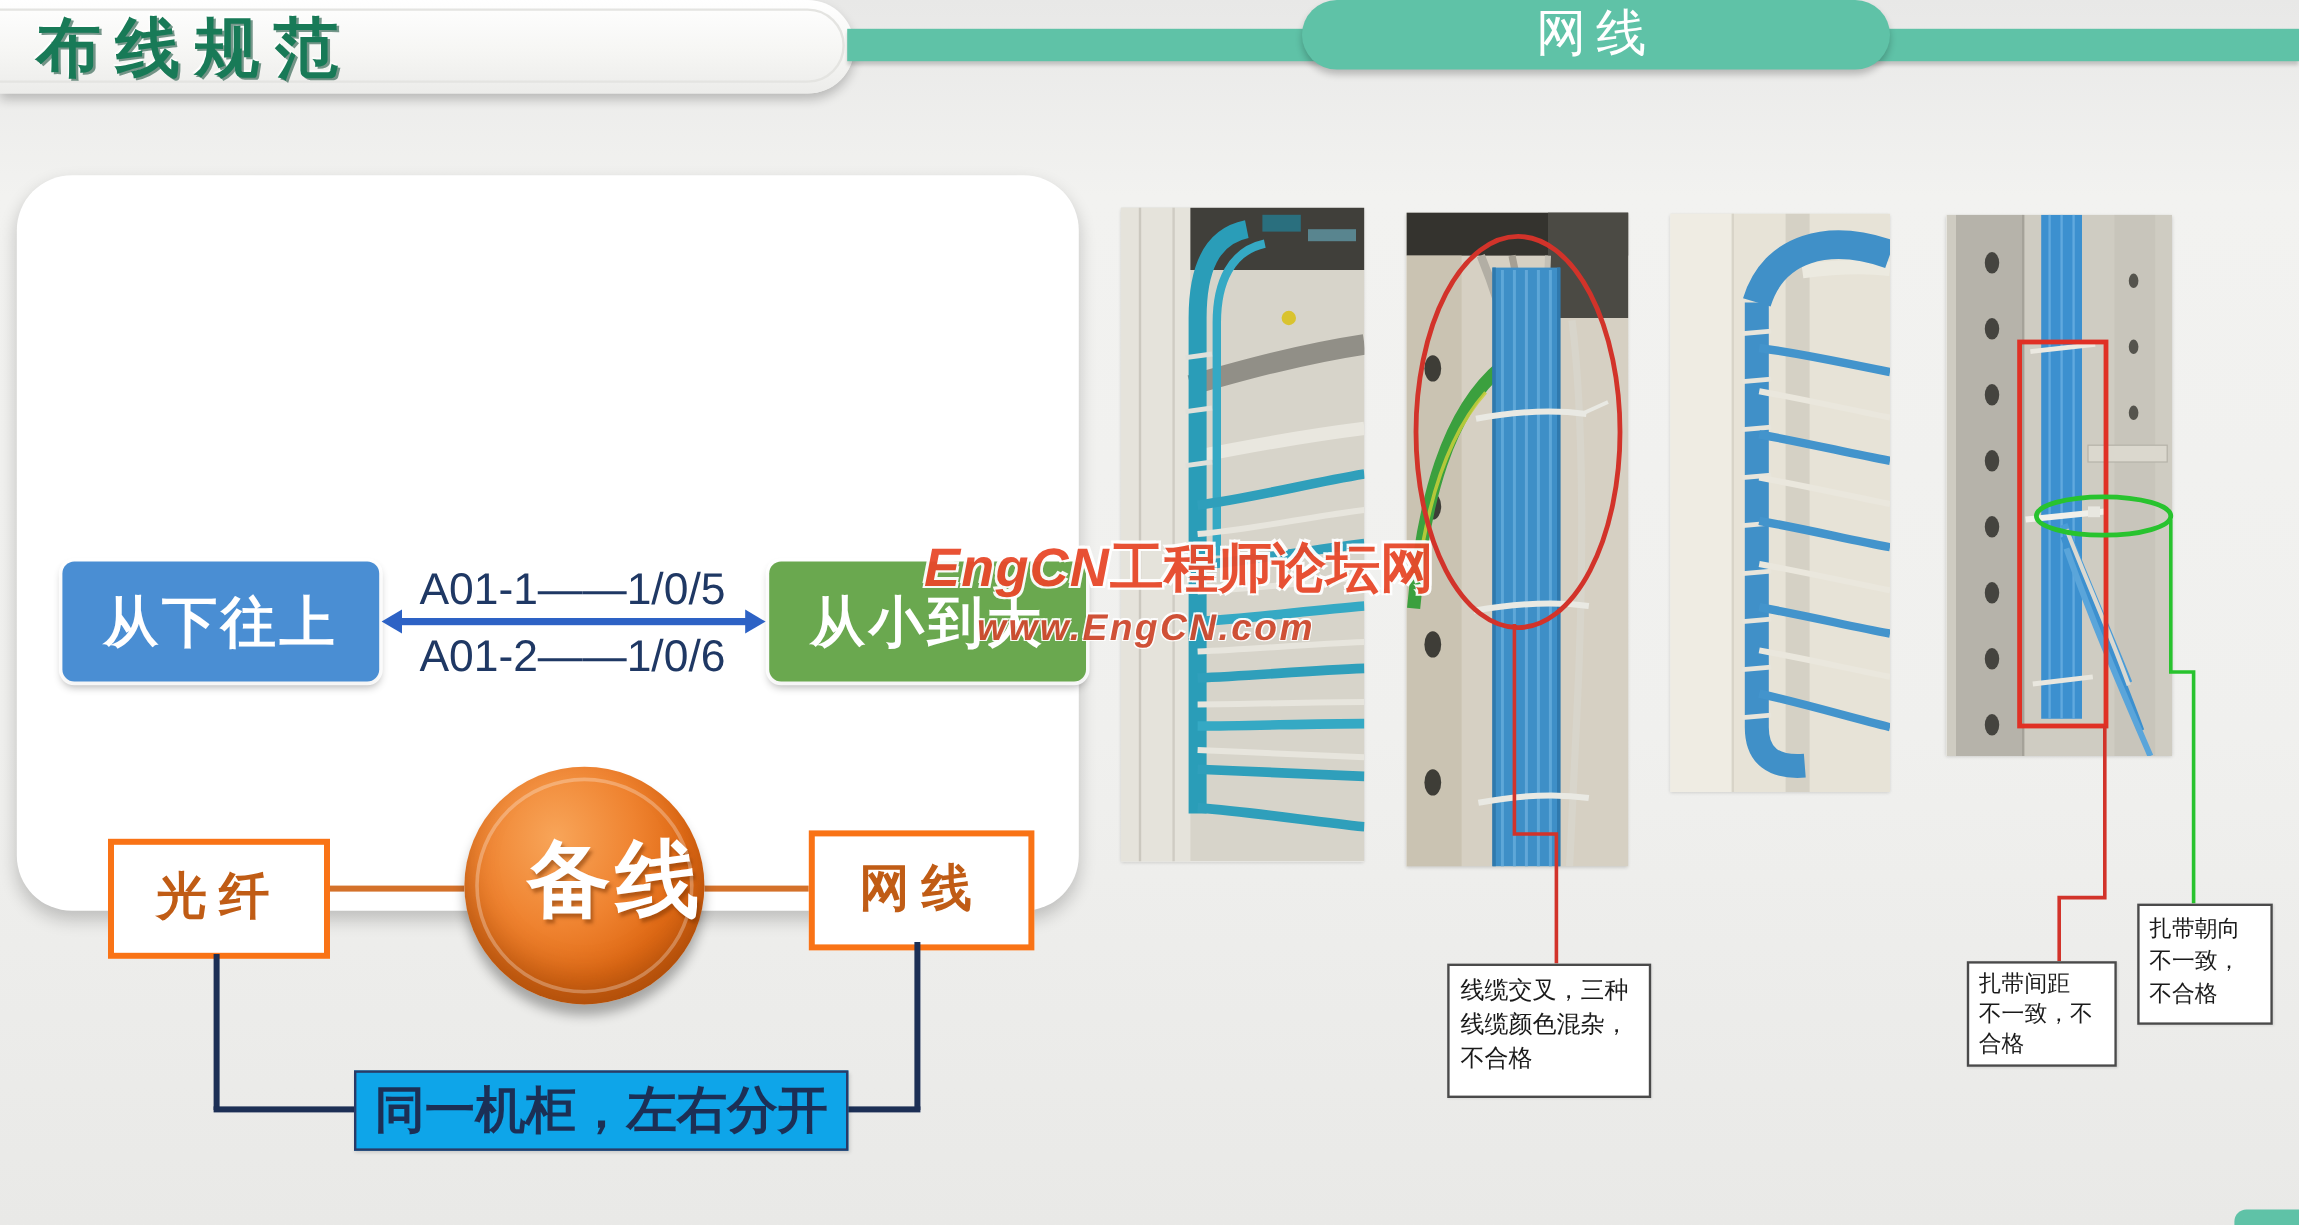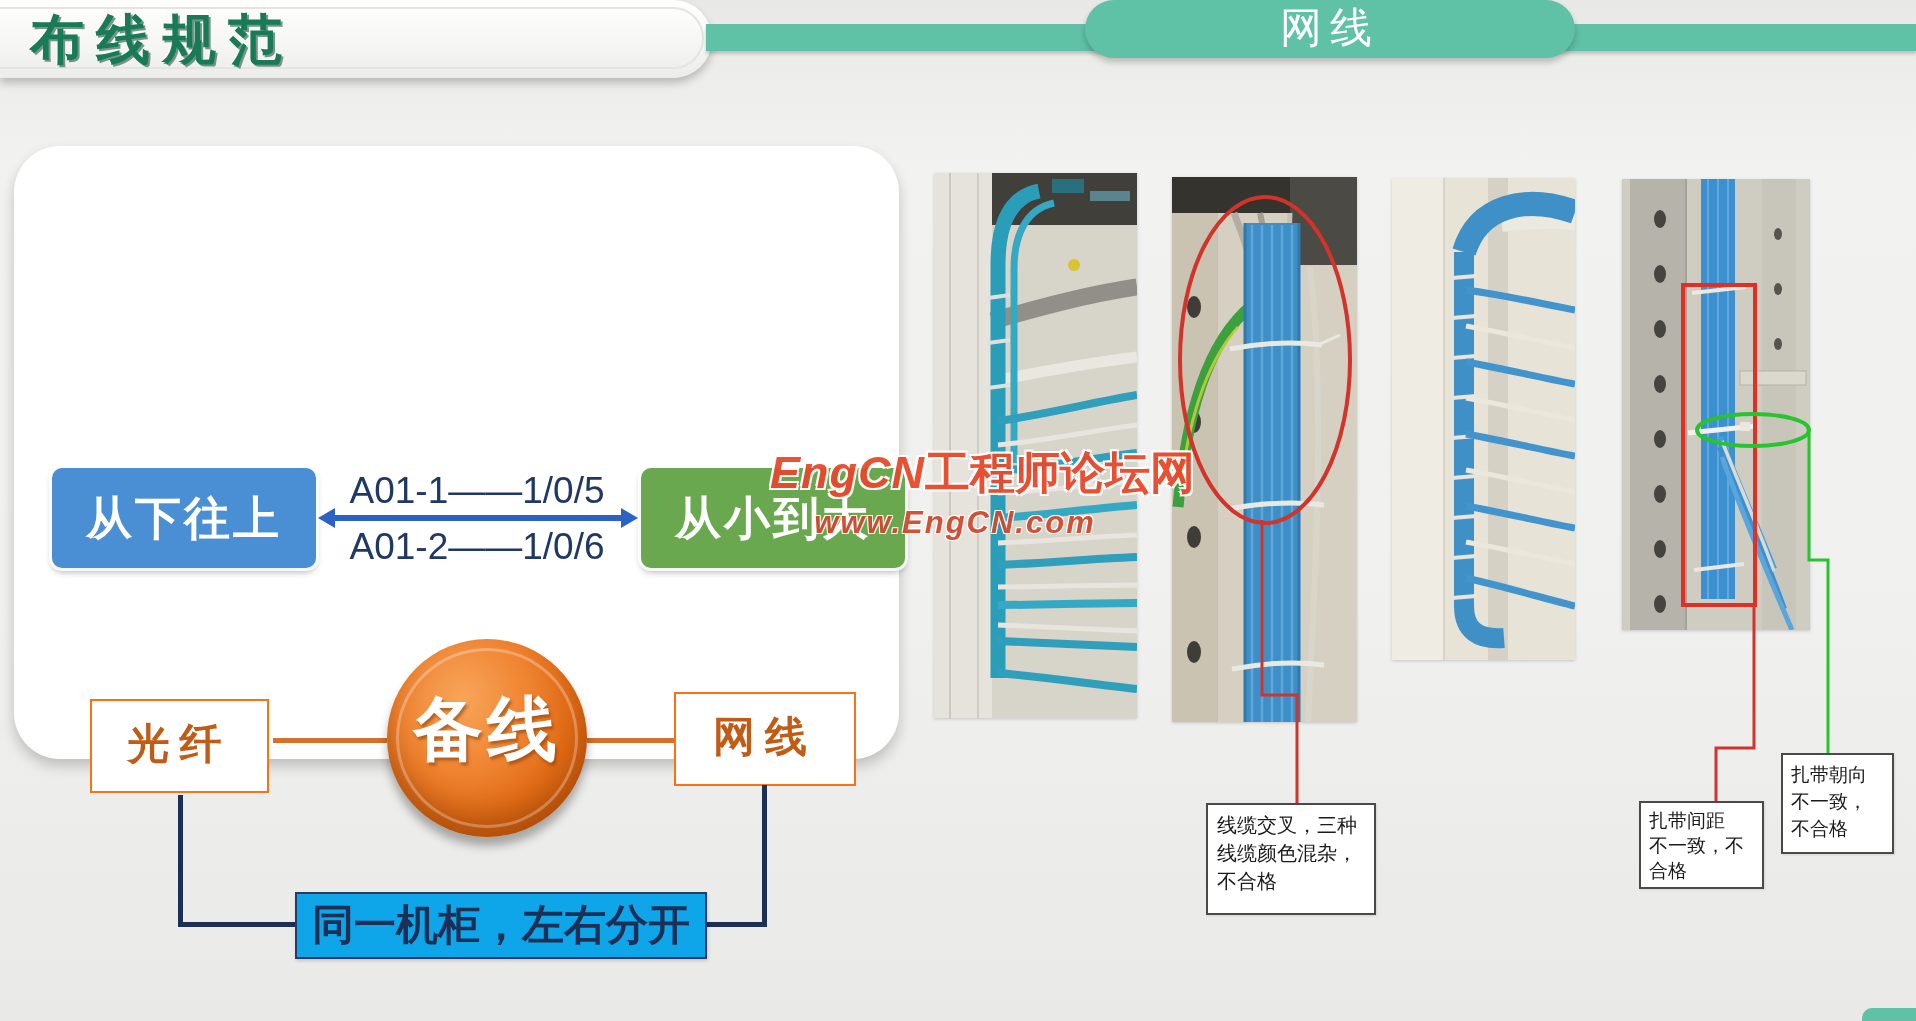--- a/index.html
+++ b/index.html
@@ -73,28 +73,28 @@
     left:373px;top:493px;width:200px;height:198px;border-radius:50%;
     background:radial-gradient(ellipse at 38% 30%,#f8a559 0%,#ef8330 38%,#e06a15 62%,#cd5a0b 86%,#c2540b 100%);
     box-shadow:inset 0 -20px 26px rgba(110,45,0,0.35), 0 9px 10px rgba(0,0,0,0.30);
     z-index:2;
   }
   .center-ellipse::before{
     content:"";position:absolute;left:9px;top:9px;right:9px;bottom:9px;
     border:3px solid rgba(255,255,255,0.28);border-radius:50%;
   }
   .center-ellipse-text{
-    width:100%;height:198px;line-height:192px;text-align:center;
-    font-family:Liberation Mono, monospace;
+    width:100%;height:198px;line-height:192px;text-align:right;
+    font-family:Liberation Serif, serif;
     font-size:70px;font-weight:bold;color:#ffffff;letter-spacing:4px;
     text-shadow:2px 3px 3px rgba(120,50,0,0.5);
   }
 
   .side-box{
-    height:90px;background:#ffffff;border:2px solid #f97316;
+    height:90px;background:#ffffff;border:5px solid #f97316;
     text-align:center;color:#c05c15;
     font-family:"DejaVu Serif","Liberation Serif",serif;font-weight:bold;
     font-size:42px;letter-spacing:10px;
   }
   .box-fiber{left:76px;top:553px;width:175px;line-height:86px;}
   .box-net{left:660px;top:546px;width:178px;line-height:86px;}
 
   .conn-orange{top:592px;height:5px;background:#d4712a;}
   .co-left{left:259px;width:114px;}
   .co-right{left:573px;width:87px;}

